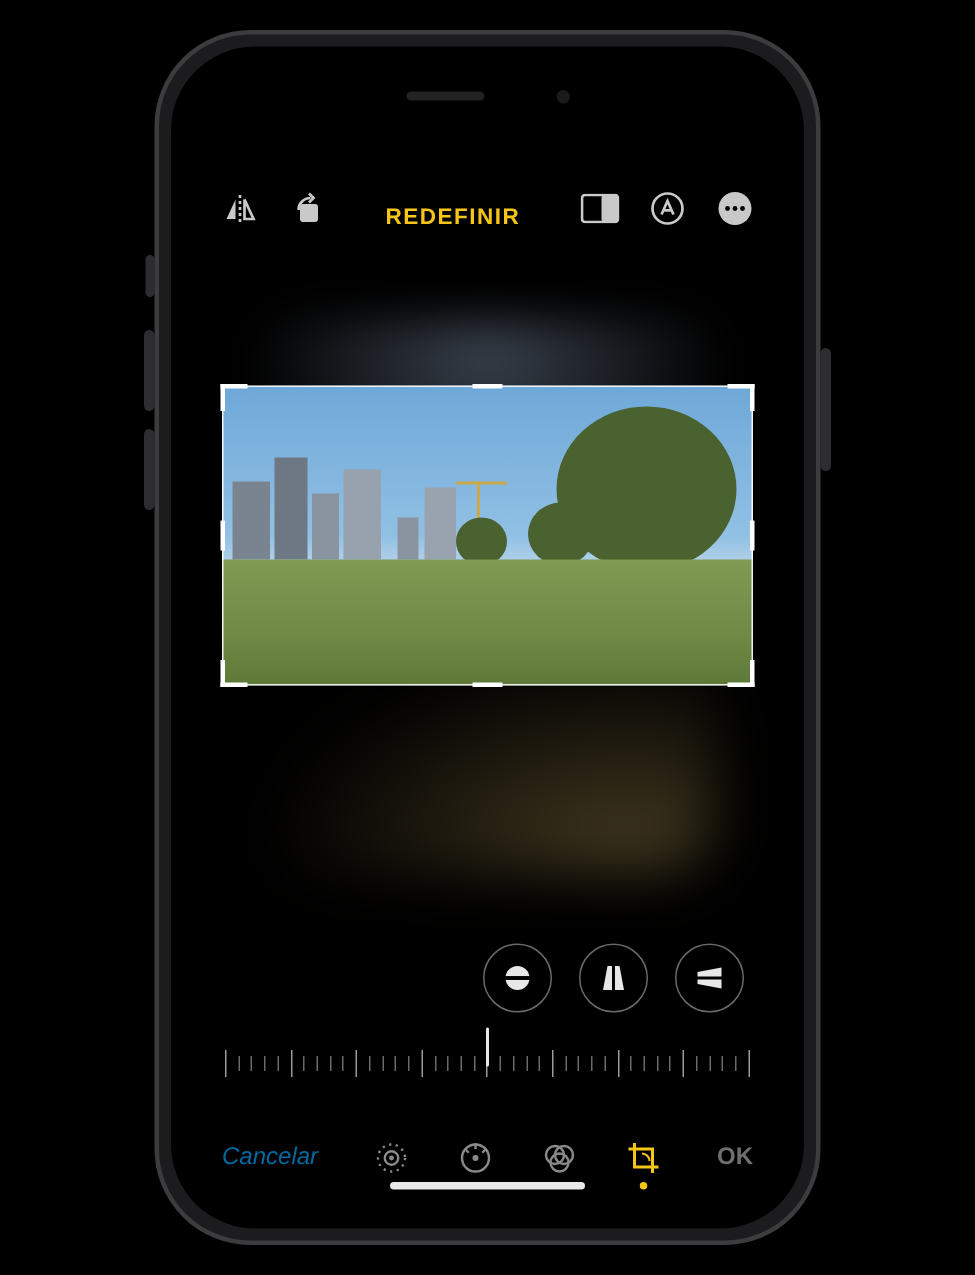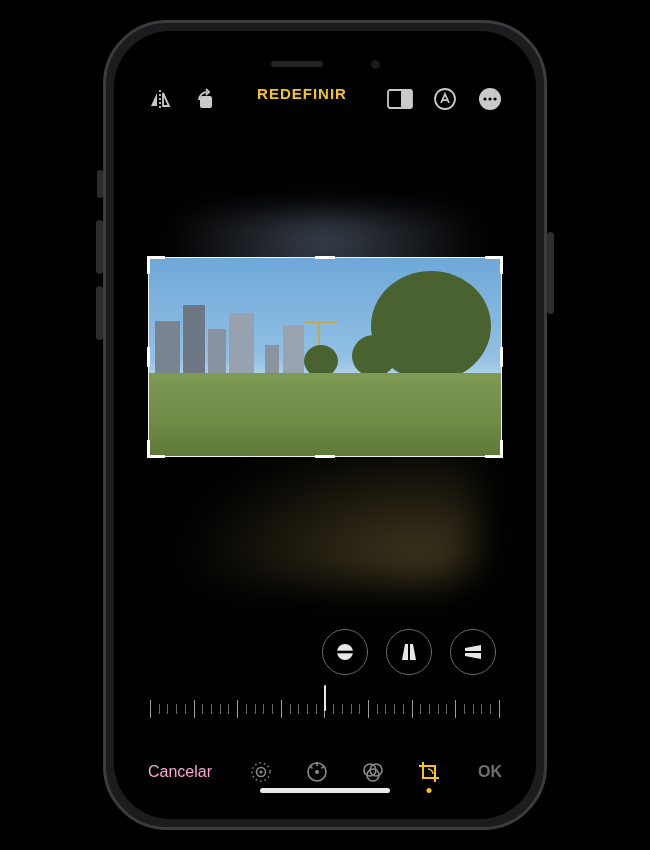--- a/index.html
+++ b/index.html
@@ -17,21 +17,21 @@
   .bezel{position:absolute;inset:8px;border-radius:56px;background:#000;}
   .screen{position:absolute;inset:18px;border-radius:48px;background:#000;overflow:hidden;}
   .notch{position:absolute;top:0;left:50%;transform:translateX(-50%);width:196px;height:30px;background:#000;border-bottom-left-radius:18px;border-bottom-right-radius:18px;display:flex;align-items:center;justify-content:center;gap:38px;z-index:10;}
   .speaker{width:52px;height:6px;background:#222;border-radius:3px;}
   .camdot{width:9px;height:9px;border-radius:50%;background:#1a1a1a;margin-left:10px;}
 
   
   .app{position:absolute;inset:0;display:flex;flex-direction:column;}
 
   
-  .topbar{height:68px;margin-top:36px;display:flex;align-items:flex-start;padding:0 16px;gap:20px;color:#c9c9c9;}
+  .topbar{height:68px;margin-top:36px;display:flex;align-items:flex-end;padding:0 16px;gap:20px;color:#c9c9c9;}
   .topbar .spacer{flex:1;}
   .topbar .reset{font-size:15px;letter-spacing:1px;font-weight:600;}
   .icon-btn{display:flex;align-items:center;justify-content:center;width:28px;height:28px;}
   svg{display:block;}
 
   
   .canvas-area{flex:1;position:relative;}
   .glow-top{position:absolute;top:60px;left:30px;right:30px;height:150px;border-radius:40px;background:radial-gradient(ellipse at 50% 15%, rgba(150,170,200,0.38) 0%, rgba(0,0,0,0) 70%);filter:blur(14px);}
   .glow-bot{position:absolute;top:280px;left:40px;right:40px;height:150px;border-radius:40px;background:radial-gradient(ellipse at 80% 85%, rgba(210,180,100,0.30) 0%, rgba(0,0,0,0) 70%);filter:blur(18px);}
 
@@ -79,21 +79,21 @@
   .slider-wrap{position:relative;height:40px;margin:0 18px 14px;}
   .ticks{position:absolute;inset:0;display:flex;align-items:center;justify-content:space-between;}
   .ticks span{width:1px;background:#6a6a6a;}
   .ticks span.major{height:18px;background:#9c9c9c;}
   .ticks span.minor{height:10px;}
   .tick-ind{position:absolute;left:50%;top:-4px;transform:translateX(-50%);width:2px;height:26px;background:#e9e9e9;border-radius:1px;}
 
   
   .bottombar{height:58px;display:flex;align-items:center;padding:0 16px;gap:12px;}
   .bottombar .lbl{font-size:16px;}
-  .bottombar .cancel{color:#f9a8d4;}
+  .bottombar .cancel{color:#0369a1;font-style:italic;}
   .bottombar .ok{color:#6f6f6f;font-weight:600;}
   .bottombar .bspacer{flex:1;}
   .mode-icons{display:flex;gap:30px;align-items:center;}
   .mode{width:26px;height:26px;display:flex;align-items:center;justify-content:center;color:#8a8a8a;position:relative;}
   .mode.active{color:#f5c518;}
   .dot-ind{position:absolute;bottom:-8px;left:50%;transform:translateX(-50%);width:5px;height:5px;border-radius:50%;background:#f5c518;}
 
   .home-ind{position:absolute;bottom:8px;left:50%;transform:translateX(-50%);width:130px;height:5px;border-radius:3px;background:#e9e9e9;}
 
   .accent{color:#f5c518;}

